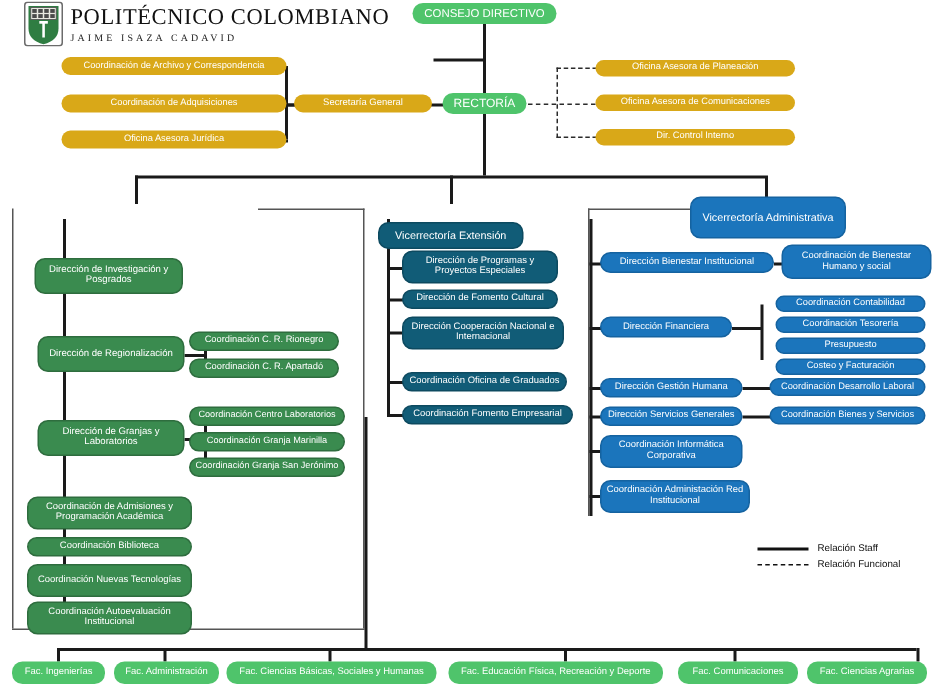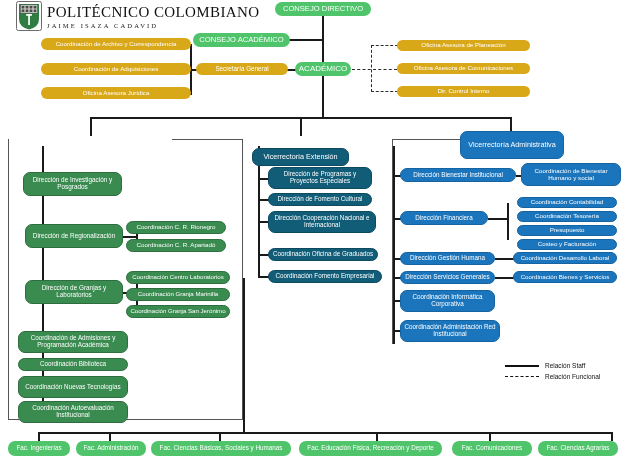--- a/index.html
+++ b/index.html
@@ -60,23 +60,22 @@
       <rect x="10.2" y="13" width="5.7" height="1.8" fill="#ffffff"></rect>
     </svg>
     <div>
       <div class="brand-t1">POLITÉCNICO COLOMBIANO</div>
       <div class="brand-t2">JAIME ISAZA CADAVID</div>
     </div>
   </div>
 
   <div class="node green-lt" style="left:275px;top:2px;width:96px;height:14px;font-size:7.6px;">CONSEJO DIRECTIVO</div>
 
-  <div class="node green-lt" style="left:193px;top:33px;width:97px;height:14px;font-size:7.6px;">CONSEJO ACADÉMICO</div>
-
-  <div class="node green-lt" style="left:295px;top:62px;width:56px;height:14px;font-size:8px;">ACADÉMICO</div>
+
+  <div class="node green-lt" style="left:295px;top:62px;width:56px;height:14px;font-size:8px;">RECTORÍA</div>
 
   <div class="node gold" style="left:196px;top:63px;width:92px;height:12px;font-size:6.3px;">Secretaría General</div>
 
   <div class="node gold" style="left:41px;top:38px;width:150px;height:12px;font-size:6.2px;">Coordinación de Archivo y Correspondencia</div>
   <div class="node gold" style="left:41px;top:63px;width:150px;height:12px;font-size:6.2px;">Coordinación de Adquisiciones</div>
   <div class="node gold" style="left:41px;top:87px;width:150px;height:12px;font-size:6.2px;">Oficina Asesora Jurídica</div>
 
   <div class="node gold" style="left:397px;top:40px;width:133px;height:11px;font-size:6.2px;">Oficina Asesora de Planeación</div>
   <div class="node gold" style="left:397px;top:63px;width:133px;height:11px;font-size:6.2px;">Oficina Asesora de Comunicaciones</div>
   <div class="node gold" style="left:397px;top:86px;width:133px;height:11px;font-size:6.2px;">Dir. Control Interno</div>

